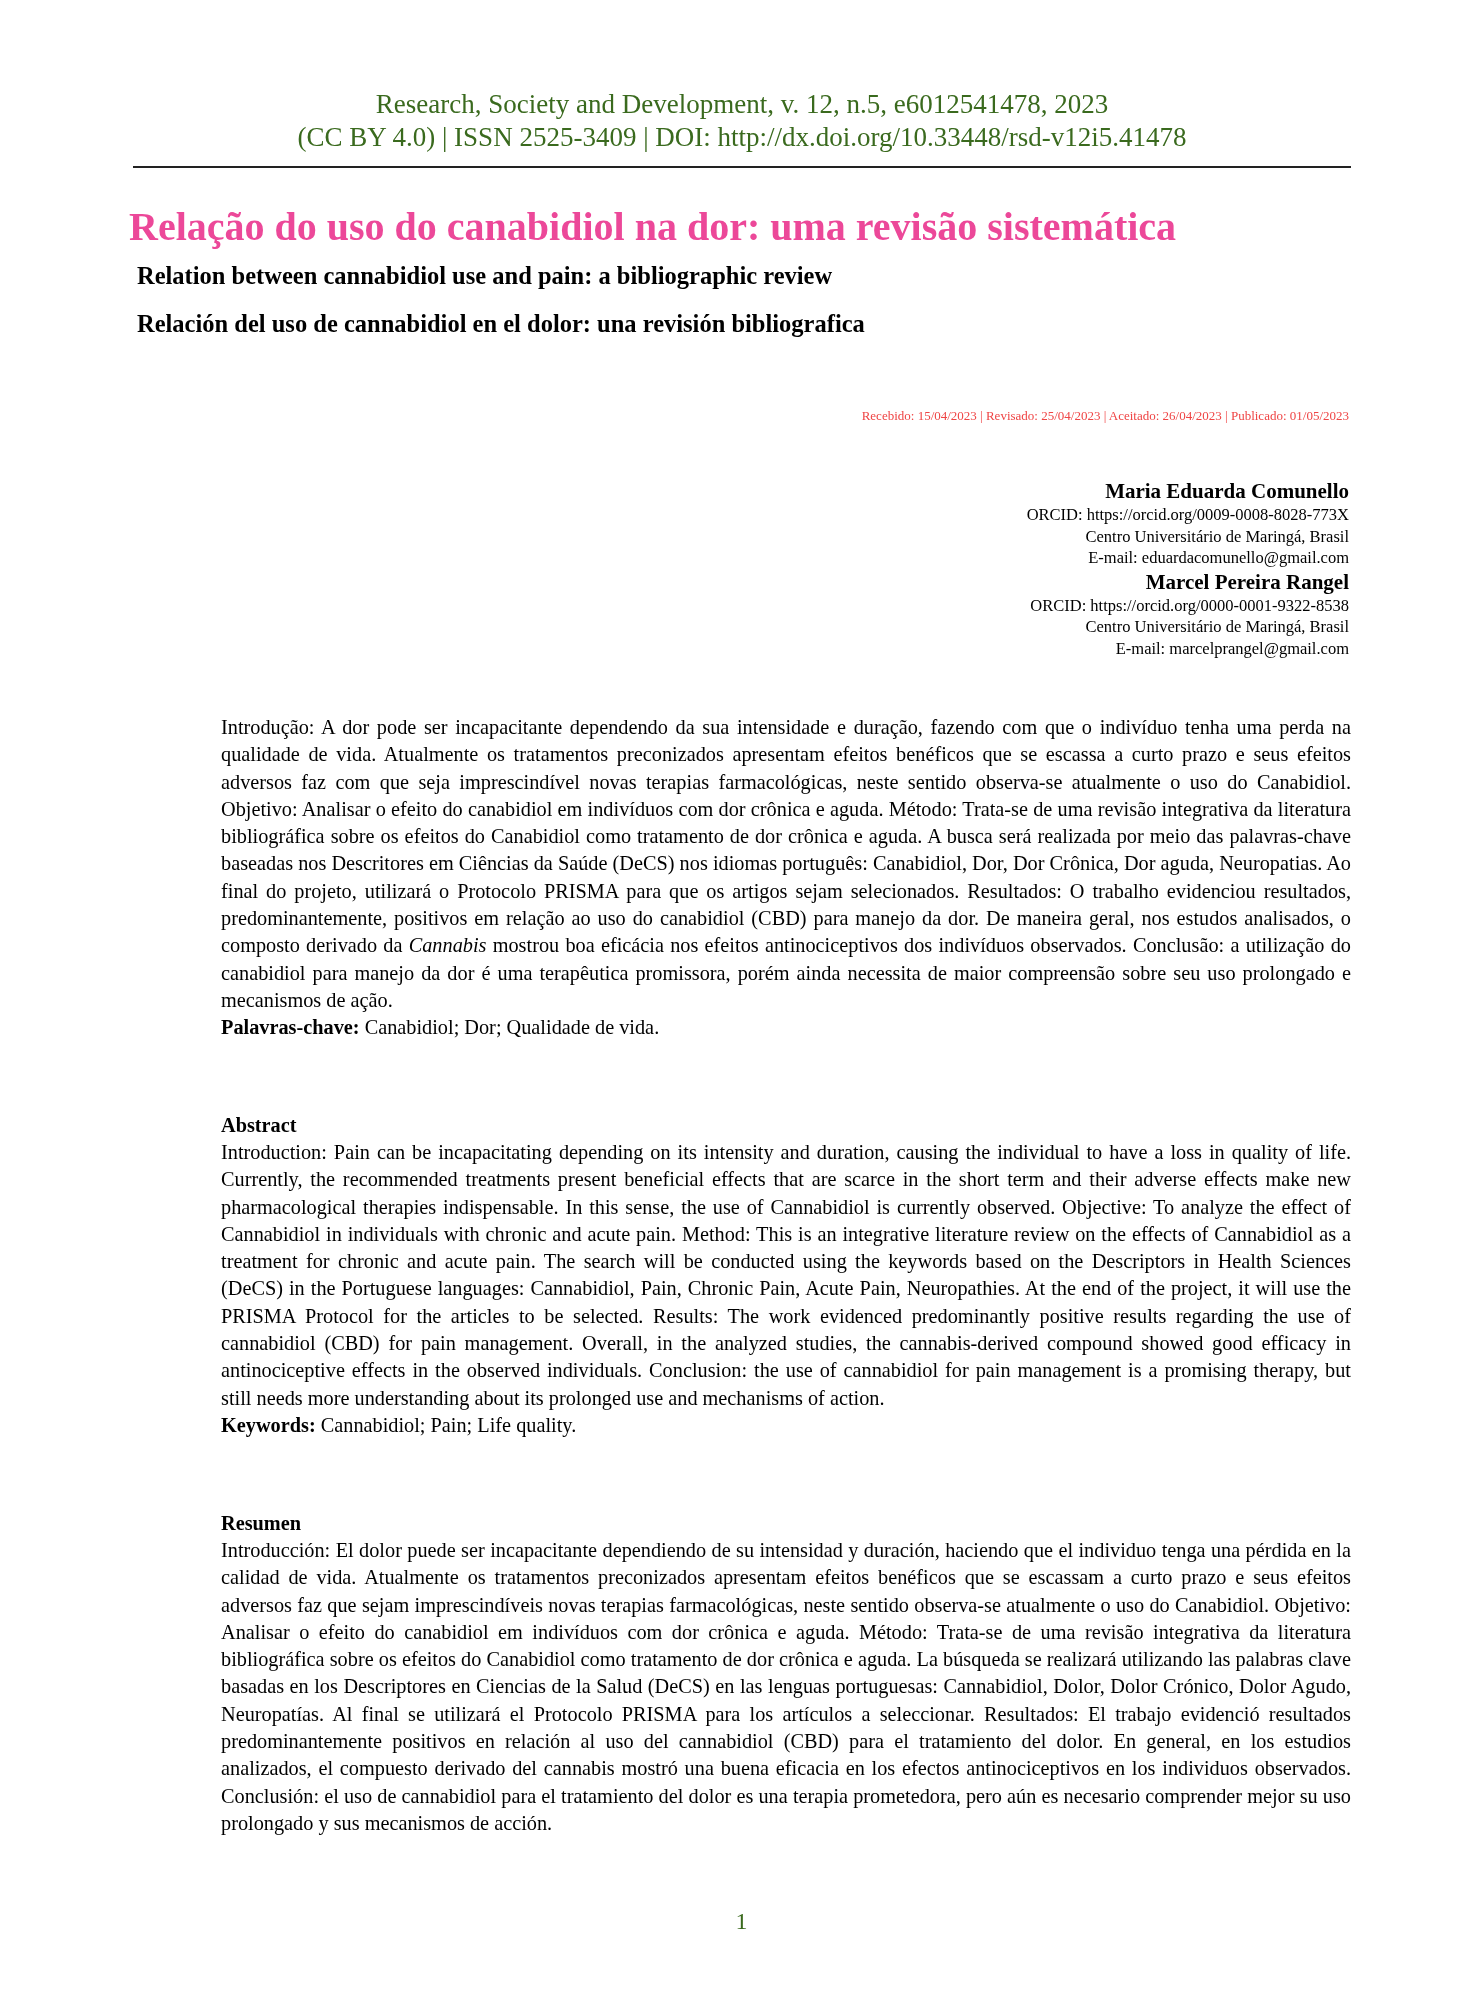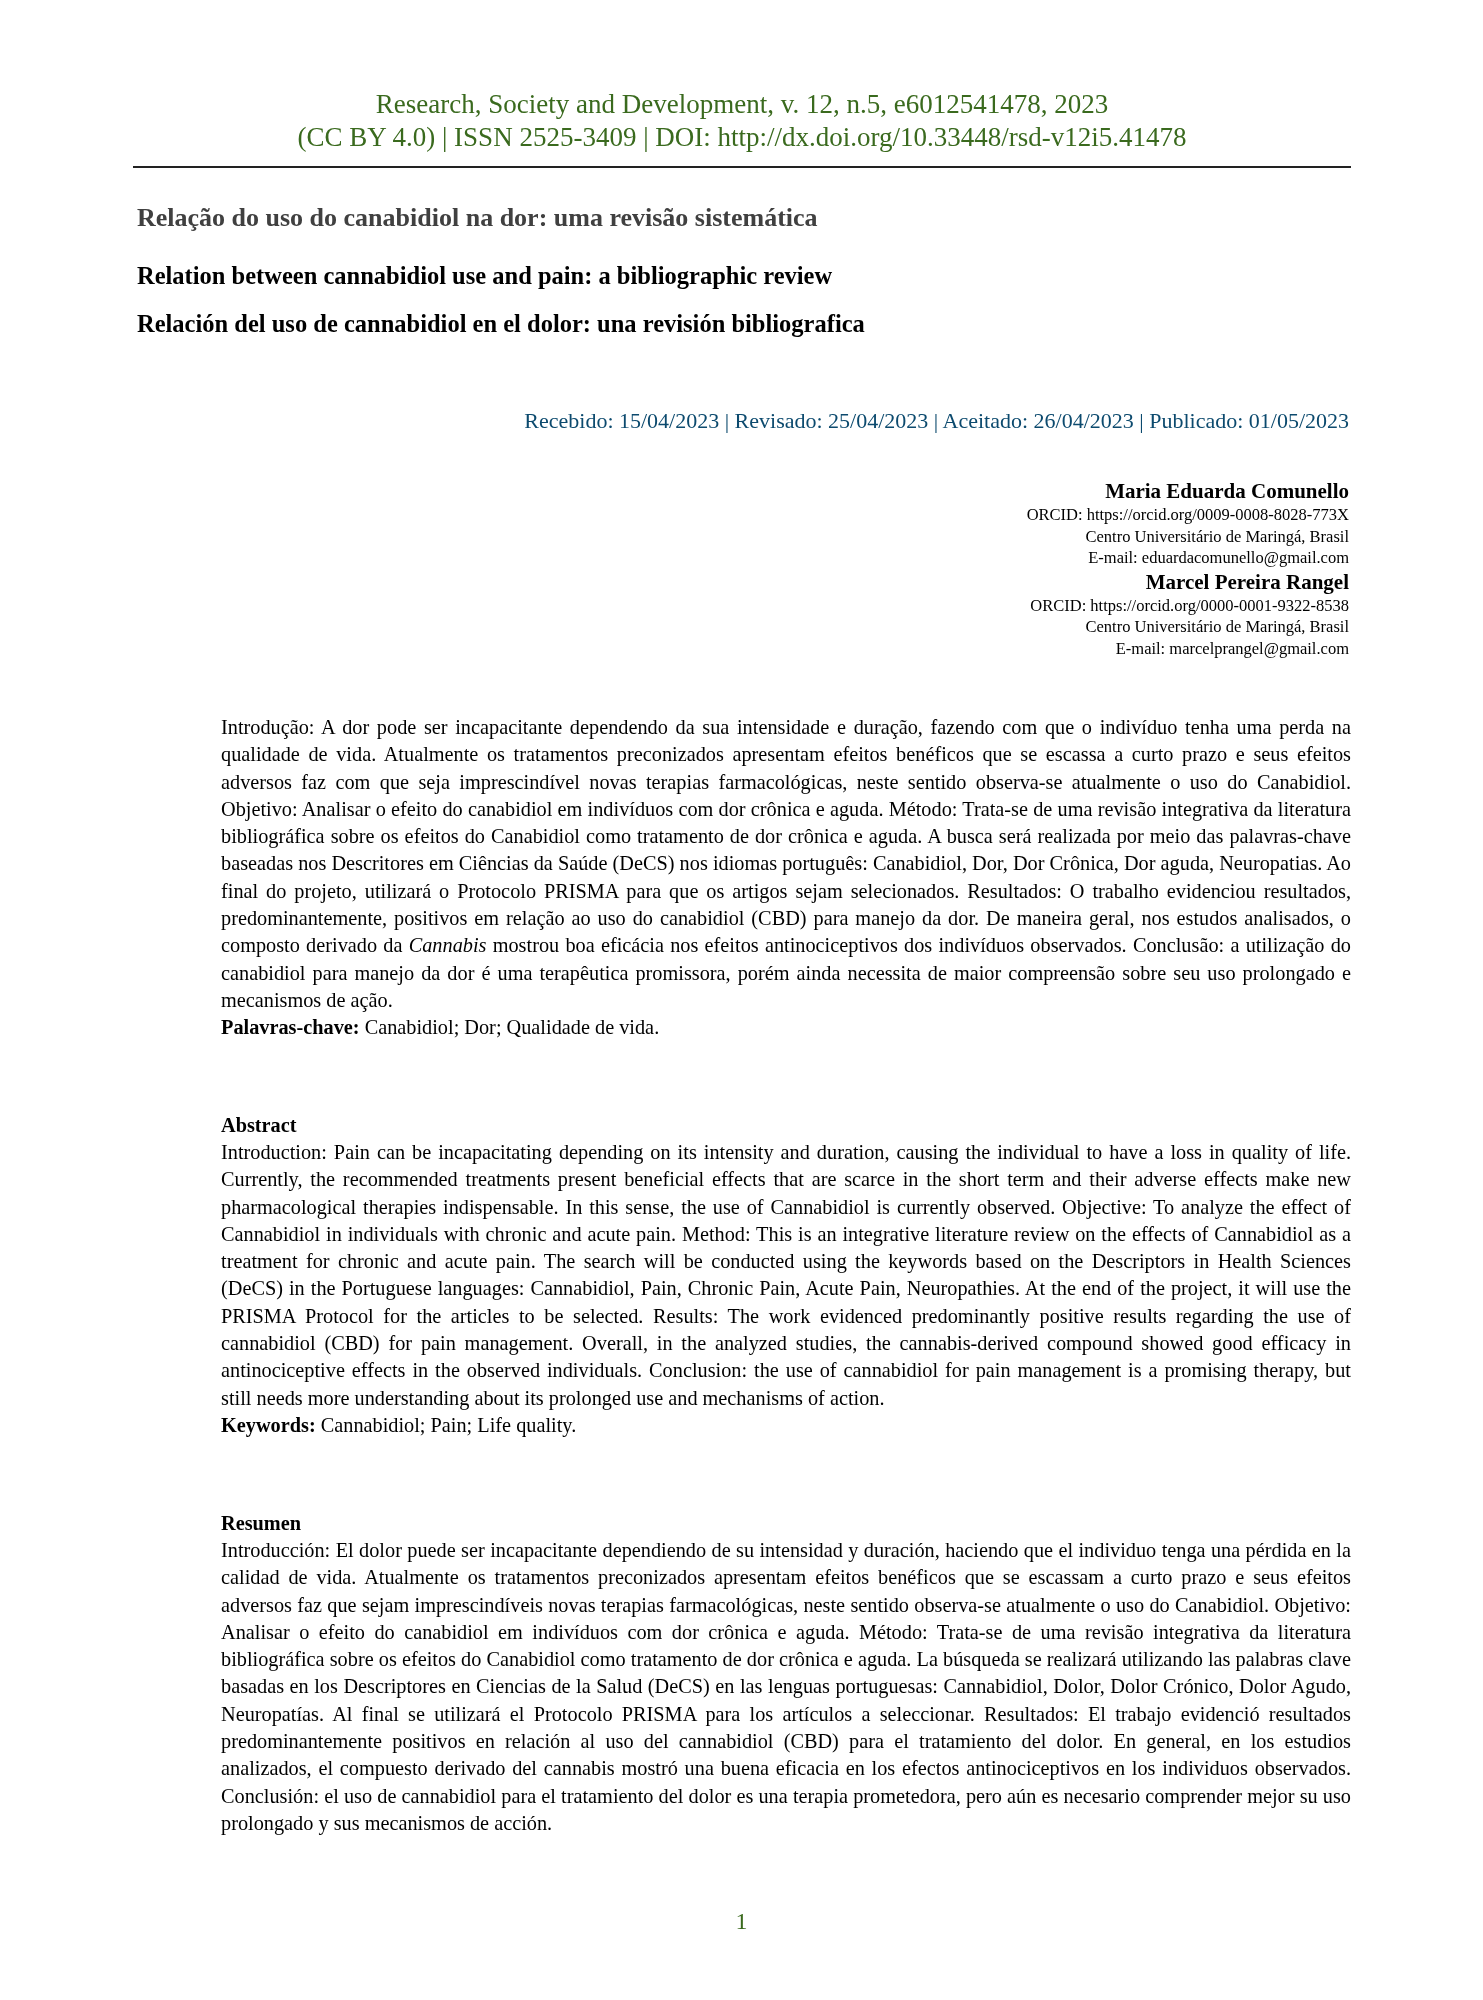--- a/index.html
+++ b/index.html
@@ -24,42 +24,42 @@
   .header-rule {
     position: absolute;
     left: 133px;
     top: 166px;
     width: 1218px;
     height: 2px;
     background: #222;
   }
   .title-pt {
     position: absolute;
-    left: 137px;
+    left: 129px;
     top: 203px;
-    font-size: 26px;
+    font-size: 40px;
     font-weight: bold;
-    color: #404040;
+    color: #ec4899;
   }
   .title-en, .title-es {
     position: absolute;
     left: 137px;
     font-size: 24.5px;
     font-weight: bold;
     color: #000000;
   }
   .title-en { top: 262px; }
   .title-es { top: 310px; }
 
   .dates {
     position: absolute;
     right: 134px;
     top: 408px;
-    font-size: 22px;
-    color: #0c4a6e;
+    font-size: 13px;
+    color: #ef4444;
     white-space: nowrap;
   }
 
   .authors {
     position: absolute;
     right: 134px;
     top: 478px;
     text-align: right;
     font-size: 16.5px;
     line-height: 21.5px;

